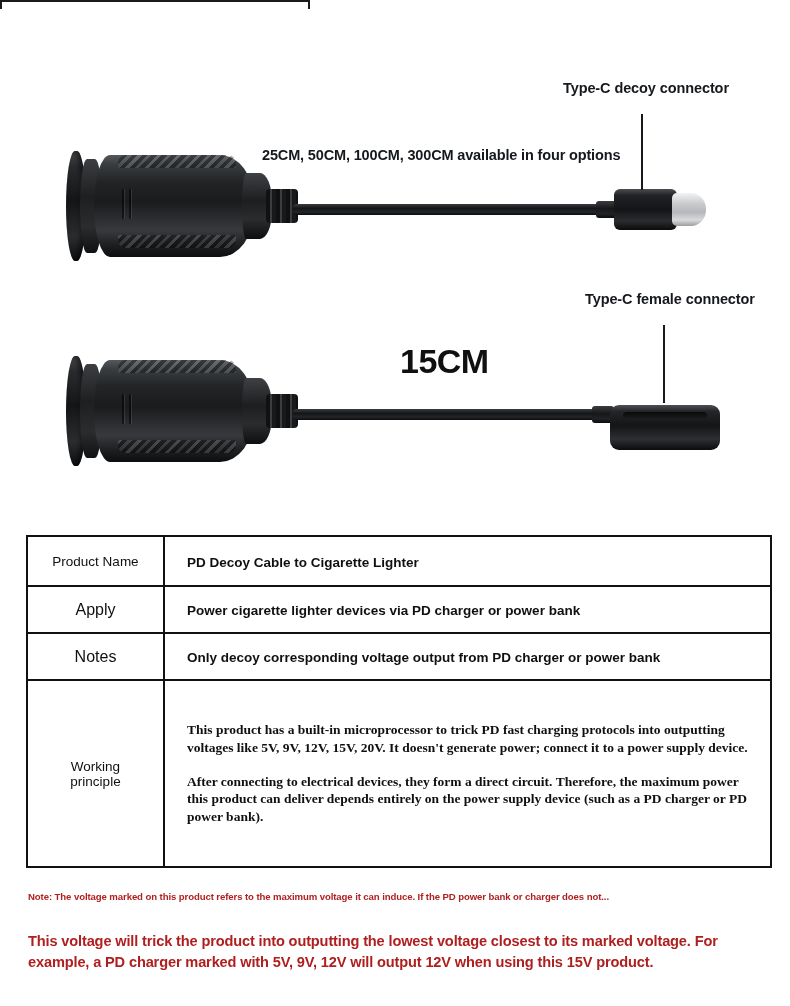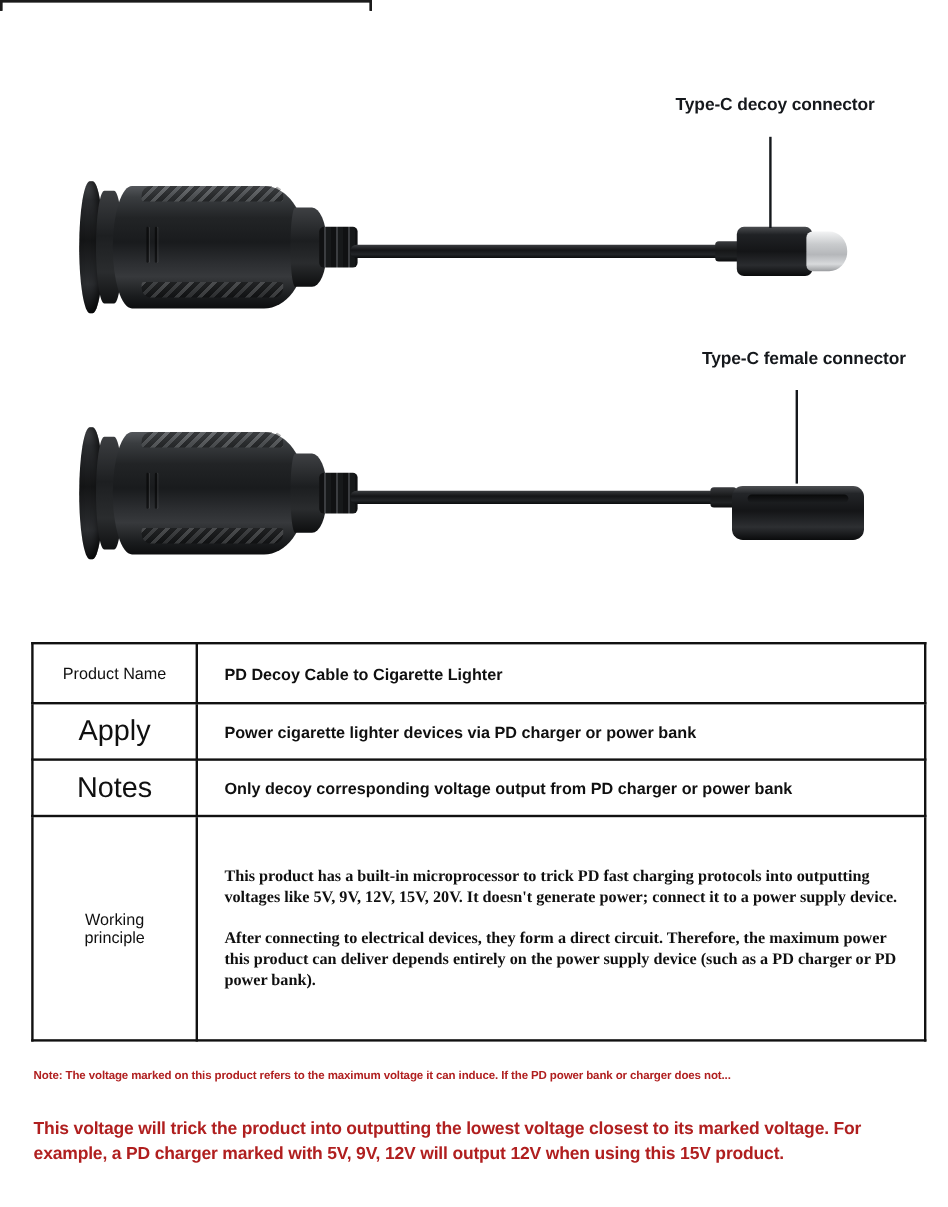--- a/index.html
+++ b/index.html
@@ -211,21 +211,21 @@
     text-align: center;
     font-family: "Liberation Sans", sans-serif;
     color: #101010;
     padding: 4px 18px;
   }
   td.label-cell.sm {
     font-size: 13.5px;
     font-weight: 400;
   }
   td.label-cell.lg {
-    font-size: 24px;
+    font-size: 16px;
     font-weight: 400;
   }
   td.value-cell {
     text-align: left;
     font-family: "Liberation Sans", sans-serif;
     font-size: 13.5px;
     font-weight: 700;
     color: #101010;
     padding: 6px 8px 4px 22px;
   }
@@ -273,20 +273,21 @@
     <div class="cl-boot"></div>
   </div>
 
   <div class="cable" style="left:292px; top:204px; width:316px;"></div>
 
   <div class="tc-relief" style="left:596px; top:201px;"></div>
   <div class="tc-male-body" style="left:614px; top:189px;"></div>
   <div class="tc-male-tip" style="left:672px; top:193px;"></div>
 
   <div class="dim-bracket" style="left:296px; top:178px; width:310px;"></div>
+  <div class="dim-label abs" style="left:262px; top:147px;">25CM, 50CM, 100CM, 300CM available in four options</div>
 
   <div class="callout abs" style="left:563px; top:80px;">Type-C decoy connector</div>
   <div class="callout-line abs" style="left:641px; top:114px; height:76px;"></div>
 </div>
 
 <div class="product" style="left:0; top:0; width:790px; height:500px;">
 
   <div class="abs" style="left:66px; top:350px; width:240px; height:125px;">
     <div class="cl-rim"></div>
     <div class="cl-neck"></div>
@@ -299,20 +300,21 @@
     <div class="cl-boot"></div>
   </div>
 
   <div class="cable" style="left:292px; top:409px; width:310px;"></div>
 
   <div class="tc-relief" style="left:592px; top:406px;"></div>
   <div class="tc-female-body" style="left:610px; top:405px;"></div>
   <div class="tc-female-slot" style="left:623px; top:412px;"></div>
 
   <div class="dim-bracket" style="left:296px; top:383px; width:310px;"></div>
+  <div class="dim-big abs" style="left:400px; top:342px;">15CM</div>
 
   <div class="callout abs" style="left:585px; top:291px;">Type-C female connector</div>
   <div class="callout-line abs" style="left:663px; top:325px; height:78px;"></div>
 </div>
 
 <table class="spec-table" style="left:26px; top:535px; width:744px;">
   <colgroup>
     <col style="width:137px;">
     <col style="width:607px;">
   </colgroup>

